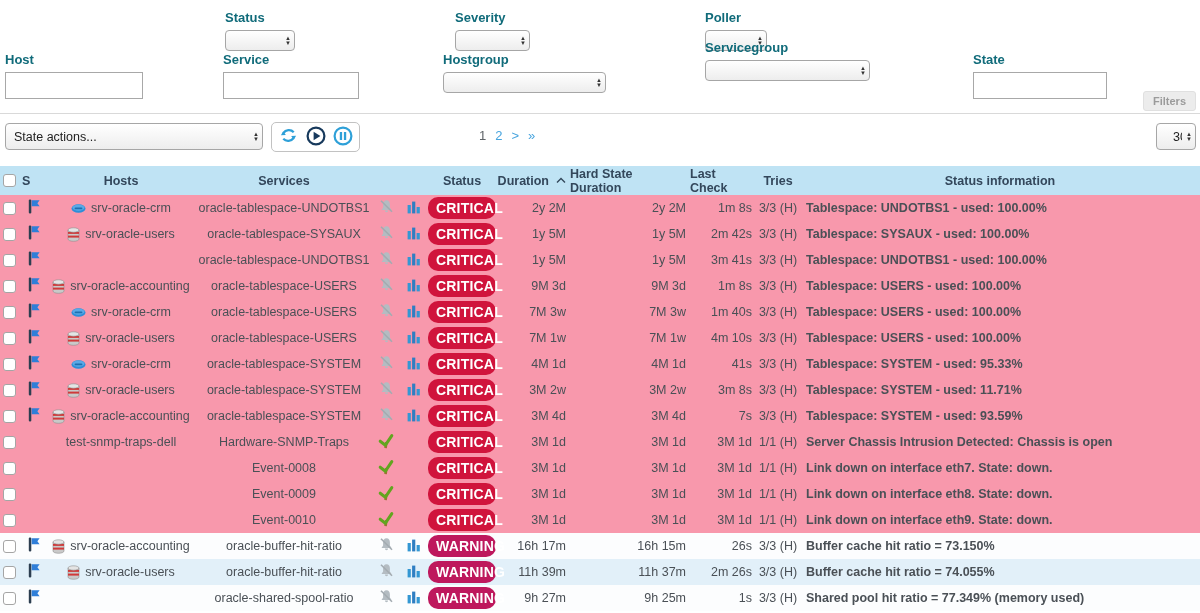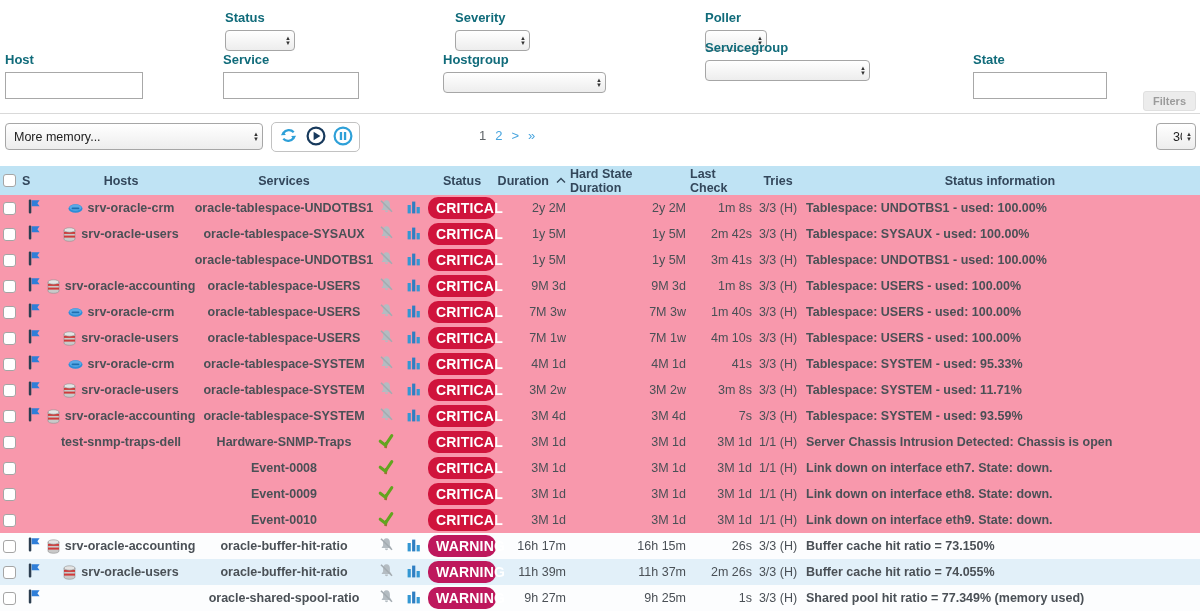--- a/index.html
+++ b/index.html
@@ -61,21 +61,21 @@
   .c-tries { justify-content:center; }
   .c-info  { padding-left:6px; justify-content:flex-start;font-weight:bold; }
   .h-center{ justify-content:center; }
   .h-right { justify-content:flex-end; padding-right:4px; }
   .checkbox { width:13px; height:13px; border:1px solid #a5a5a5; border-radius:3px; background:#fff; display:inline-block; cursor:pointer; }
   .badge { display:inline-block; min-width:60px; text-align:center; border-radius:10px; padding:3px 8px;
            font-size:14px; font-weight:bold; color:#fff; letter-spacing:0.2px; }
   .badge-critical { background:#d0143c; }
   .badge-warning  { background:#be185d; }
   .hicon { display:flex; align-items:center; }
-  .txt-link { white-space:nowrap;font-weight:bold; }
+  .txt-link { white-space:nowrap; }
   .sort-caret { margin-left:7px; display:flex; align-items:center; }
 </style>
 </head>
 <body>
 
 <div class="page">
 
   <div class="filter-panel">
 
     <div class="ff f-status">
@@ -141,21 +141,21 @@
       <span class="flabel">State</span>
       <input class="inp" type="text" value="" style="">
     </div>
 
     <div class="filters-btn">Filters</div>
   </div>
 
   <div class="toolbar">
     <div class="more-actions">
       <div class="sel">
-        <span class="val">More memory...</span>
+        <span class="val">State actions...</span>
         <span class="spin">
             <span>▲</span>
             <span>▼</span>
           </span>
       </div>
     </div>
 
     <div class="btn-group">
       <button class="icon-btn">
         <span>

